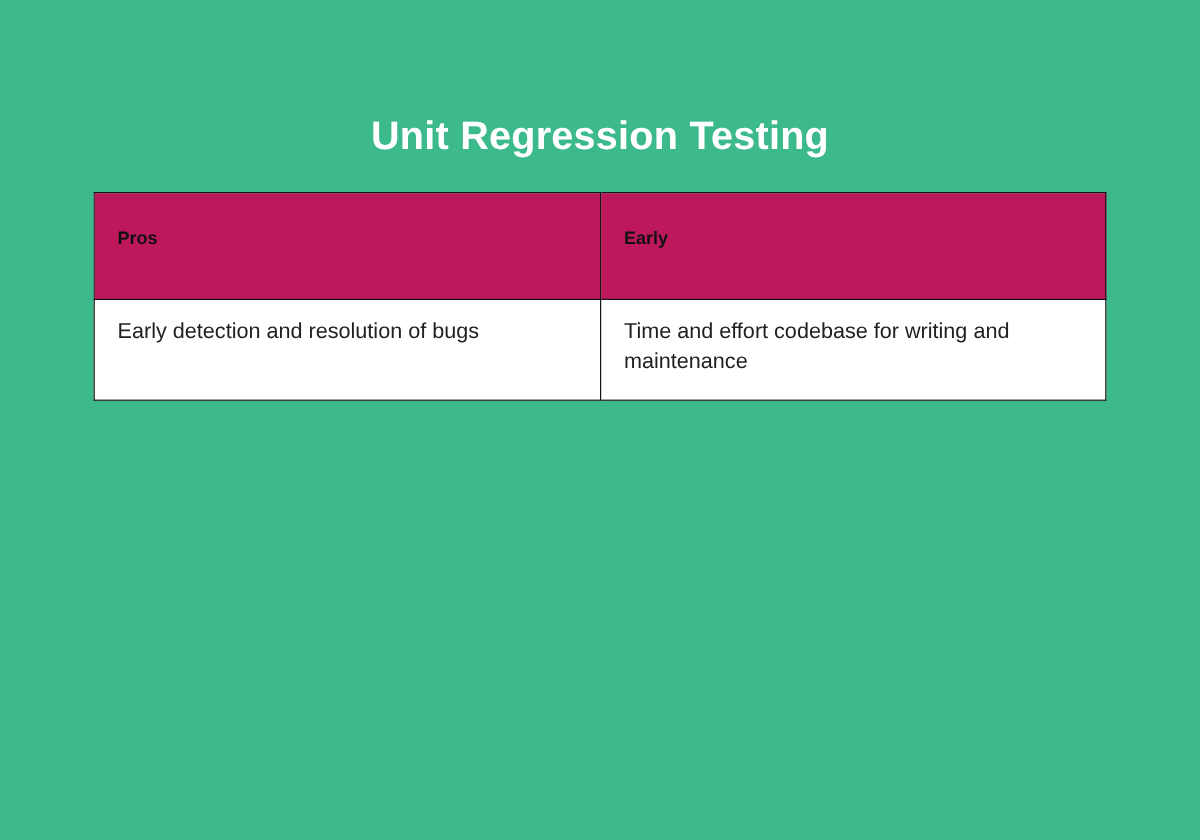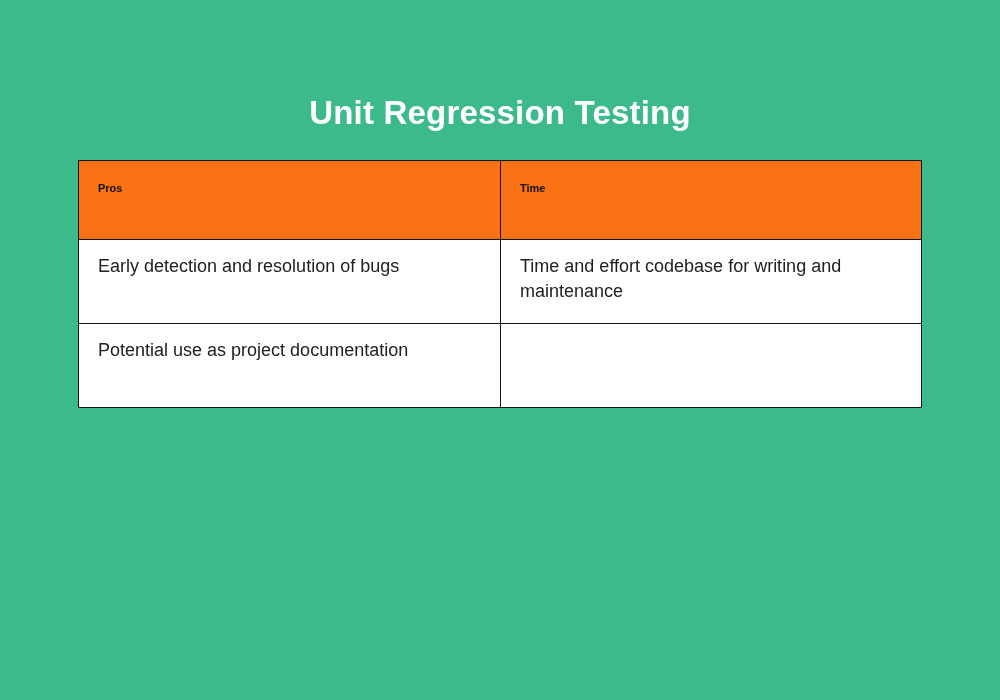--- a/index.html
+++ b/index.html
@@ -49,27 +49,27 @@
     vertical-align: top;
     padding: 14px 18px 14px 19px;
     font-size: 18px;
     line-height: 25px;
     color: #212121;
     text-align: left;
   }
   table.compare col.col-pros { width: 422px; }
   table.compare col.col-cons { width: 421px; }
   table.compare thead th {
-    background: #f97316;
+    background: #be185d;
     font-weight: bold;
     color: #111111;
     height: 50px;
-    padding-top: 15px;
+    padding-top: 25px;
     padding-bottom: 13px;
-    font-size: 11px;
+    font-size: 15px;
   }
   table.compare tbody td {
     height: 84px;
     box-sizing: border-box;
   }
   .cell-text {
     display: block;
     white-space: pre-line;
   }
 </style>
@@ -82,37 +82,29 @@
 
   <div class="table-wrap">
     <table class="compare">
       <colgroup>
         <col class="col-pros">
         <col class="col-cons">
       </colgroup>
       <thead>
         <tr>
           <th>Pros</th>
-          <th>Time</th>
+          <th>Early</th>
         </tr>
       </thead>
       <tbody>
         <tr>
           <td>
             <span class="cell-text">Early detection and resolution of bugs</span>
           </td>
           <td>
             <span class="cell-text">Time and effort codebase for writing and maintenance</span>
           </td>
         </tr>
-        <tr>
-          <td>
-            <span class="cell-text">Potential use as project documentation</span>
-          </td>
-          <td>
-            <span class="cell-text"></span>
-          </td>
-        </tr>
       </tbody>
     </table>
   </div>
 
 </div>
 
 </body></html>

